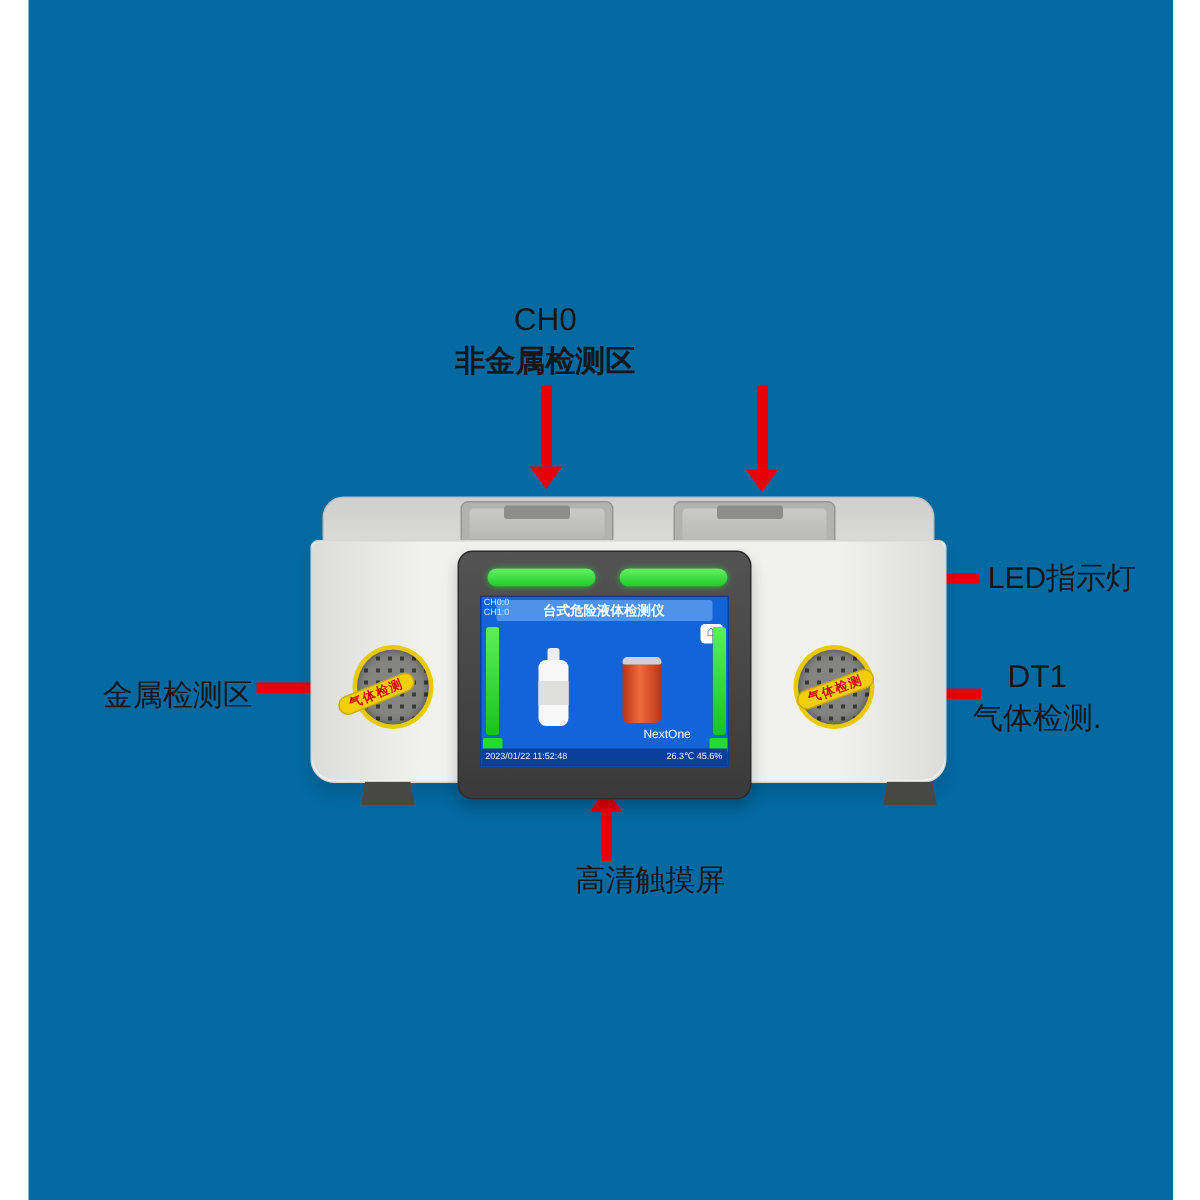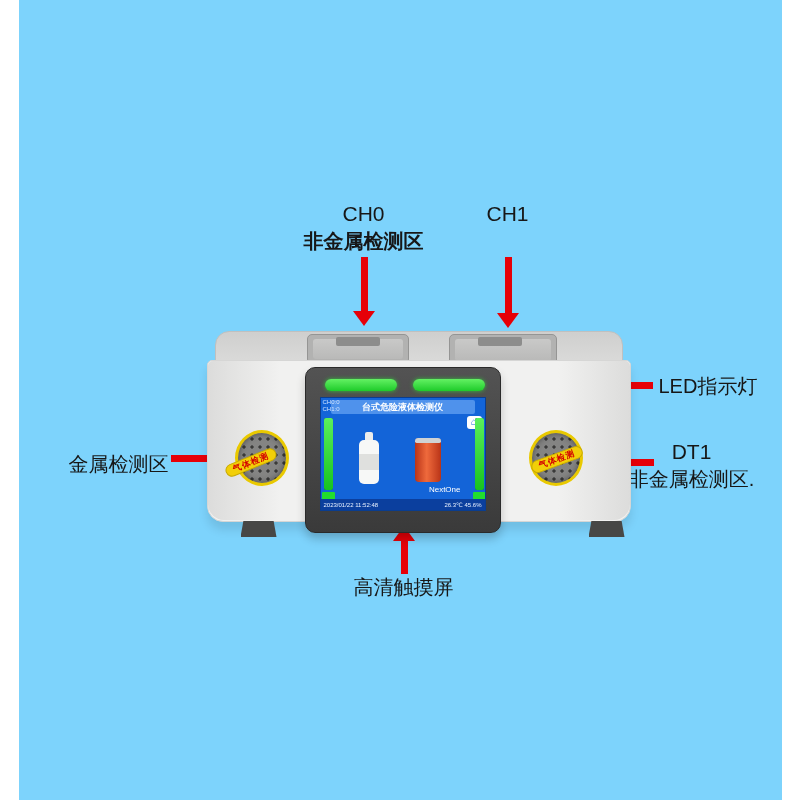--- a/index.html
+++ b/index.html
@@ -1,18 +1,18 @@
 <!DOCTYPE html>
 <html><head>
 <meta charset="utf-8">
 <style>
   *{box-sizing:border-box;}
   html,body{margin:0;padding:0;}
   body{background:#ffffff;font-family:"Liberation Sans","DejaVu Sans",sans-serif;}
-  #stage{position:relative;width:763px;height:800px;background:#7dd3fc;overflow:hidden;margin:0 auto;}
+  #stage{position:relative;width:763px;height:800px;background:#0369a1;overflow:hidden;margin:0 auto;}
   .label{position:absolute;color:#171717;text-align:center;}
   .lbl{font-size:20px;line-height:26px;}
   .code{font-size:21px;line-height:26px;}
   .shaft{position:absolute;background:#e60008;}
   .tri{position:absolute;width:0;height:0;}
   
   .device-top{position:absolute;left:196px;top:331px;width:408px;height:48px;
     background:linear-gradient(180deg,#cfcfce,#e0e0df);border:1px solid #c0c0bf;
     border-radius:14px 14px 0 0;}
   .well{position:absolute;background:#b2b2b1;border:1px solid #959594;border-radius:5px;}
@@ -64,30 +64,29 @@
     color:#e8f1ff;font-size:6px;}
 </style>
 </head>
 <body>
 
 <div id="stage">
 
   <div class="label code" style="left:285px;top:201px;width:120px;">CH0</div>
   <div class="label lbl" style="left:265px;top:228px;width:160px;font-weight:bold;">非金属检测区</div>
 
-  <div class="label code" style="left:429px;top:201px;width:120px;">CH1</div>
 
   <div class="label lbl" style="left:640px;top:373px;width:150px;text-align:left;">LED指示灯</div>
 
   <div class="label lbl" style="left:20px;top:451px;width:160px;">金属检测区</div>
 
   <div class="label code" style="left:613px;top:439px;width:120px;">DT1</div>
-  <div class="label lbl" style="left:593px;top:466px;width:160px;">非金属检测区.</div>
+  <div class="label lbl" style="left:593px;top:466px;width:160px;">气体检测.</div>
 
-  <div class="label lbl" style="left:305px;top:574px;width:160px;">高清触摸屏</div>
+  <div class="label lbl" style="left:305px;top:574px;width:160px;text-align:right;">高清触摸屏</div>
 
   <div class="shaft" style="left:342px;top:257px;width:7px;height:54px;"></div>
   <div class="tri" style="left:334px;top:311px;border-left:11px solid transparent;border-right:11px solid transparent;border-top:15px solid #e60008;"></div>
 
   <div class="shaft" style="left:486px;top:257px;width:7px;height:56px;"></div>
   <div class="tri" style="left:478px;top:313px;border-left:11px solid transparent;border-right:11px solid transparent;border-top:15px solid #e60008;"></div>
 
   <div class="shaft" style="left:479px;top:382px;width:155px;height:7px;"></div>
   <div class="tri" style="left:462px;top:374px;border-top:11px solid transparent;border-bottom:11px solid transparent;border-right:17px solid #e60008;"></div>
 

